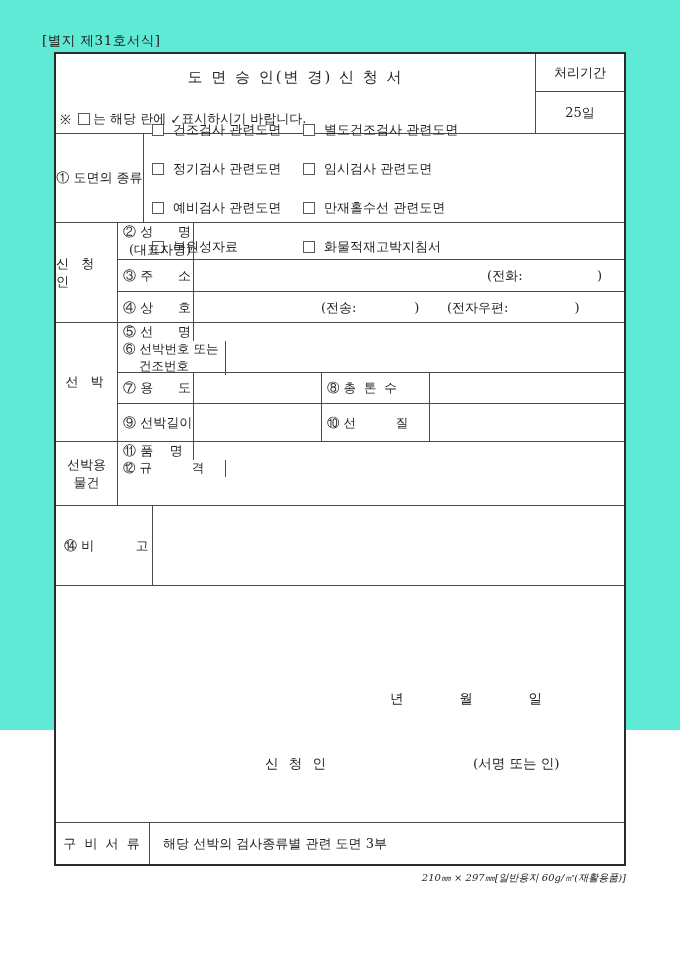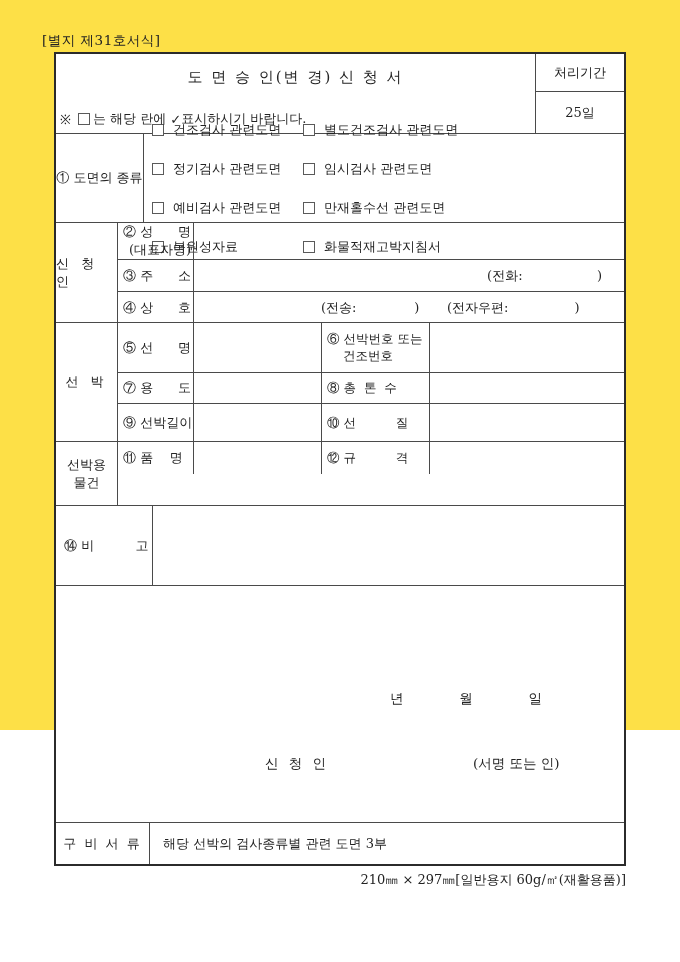--- a/index.html
+++ b/index.html
@@ -4,21 +4,21 @@
 <style>
   * { margin:0; padding:0; box-sizing:border-box; }
   html,body { background:#ffffff; }
   body {
     width:680px; height:962px;
     font-family:"DejaVu Serif","Liberation Serif",serif;
     color:#232323;
     position:relative;
     font-size:13px;
   }
-  .page { position:absolute; left:0; top:0; width:680px; height:730px; background:#fde047; }
+  .page { position:absolute; left:0; top:0; width:680px; height:730px; background:#5eead4; }
   .form-label { position:absolute; left:42px; top:32px; font-size:13.5px; letter-spacing:0.5px; }
 
   .form-table {
     position:absolute; left:54px; top:52px; width:572px;
     border:2px solid #2b2b2b; background:#fff;
   }
   .band { display:flex; border-top:1px solid #4a4a4a; }
   .band.first { border-top:none; }
 
   .ws { white-space:pre; }
@@ -30,21 +30,21 @@
   .note-line { position:absolute; left:4px; bottom:5px; font-size:13px; display:flex; align-items:center; }
   .note-line .seg { white-space:pre; }
   .proc-cell { flex:1; display:flex; flex-direction:column; }
   .proc-top { height:38px; border-bottom:1px solid #4a4a4a; display:flex; align-items:center; justify-content:center; font-size:13px; }
   .proc-bottom { flex:1; display:flex; align-items:center; justify-content:center; font-size:13px; }
 
   
   .glabel { border-right:1px solid #4a4a4a; display:flex; align-items:center; justify-content:center; letter-spacing:4px; }
   .rows { flex:1; display:flex; flex-direction:column; }
   .row { display:flex; border-top:1px solid #4a4a4a; flex:1; }
-  .row.first { border-top:none; }
+  .row.first { border-top:none;flex-direction:column; }
   .sublabel { width:76px; border-right:1px solid #4a4a4a; display:flex; flex-direction:column; justify-content:center; padding-left:5px; font-size:13px; }
   .sublabel .l2 { padding-left:6px; }
   .val { flex:1; position:relative; }
 
   
   .b-types { height:89px; }
   .types-label { width:88px; border-right:1px solid #4a4a4a; display:flex; align-items:center; justify-content:center; font-size:13px; }
   .types-list { flex:1; display:flex; flex-direction:column; justify-content:center; padding:4px 0 4px 8px; }
   .type-line { display:flex; align-items:center; height:20px;margin-top:21px; }
   .type-item { display:flex; align-items:center; }
@@ -86,21 +86,21 @@
   .stmt-text { position:absolute; top:20px; left:18px; right:12px; text-indent:26px; font-size:13.5px; line-height:1.85; word-spacing:2px; }
   .date-line { position:absolute; top:104px; left:334px; width:152px; display:flex; justify-content:space-between; font-size:13.5px; }
   .sign-appl { position:absolute; top:169px; left:209px; font-size:13.5px; letter-spacing:3px; }
   .sign-seal { position:absolute; top:169px; left:417px; font-size:13.5px; }
 
   
   .b-att { height:42px; }
   .att-label { width:94px; border-right:1px solid #4a4a4a; display:flex; align-items:center; justify-content:center; letter-spacing:2px; }
   .att-val { flex:1; display:flex; align-items:center; padding-left:13px; }
 
-  .footer { position:absolute; left:54px; top:871px; width:572px; text-align:right; font-size:13px; }
+  .footer { position:absolute; left:54px; top:871px; width:572px; text-align:right; font-size:10px;font-style:italic; }
 </style>
 </head>
 <body>
 
 <div class="page">
 
   <div class="form-label">[별지 제31호서식]</div>
 
   <div class="form-table">
 

